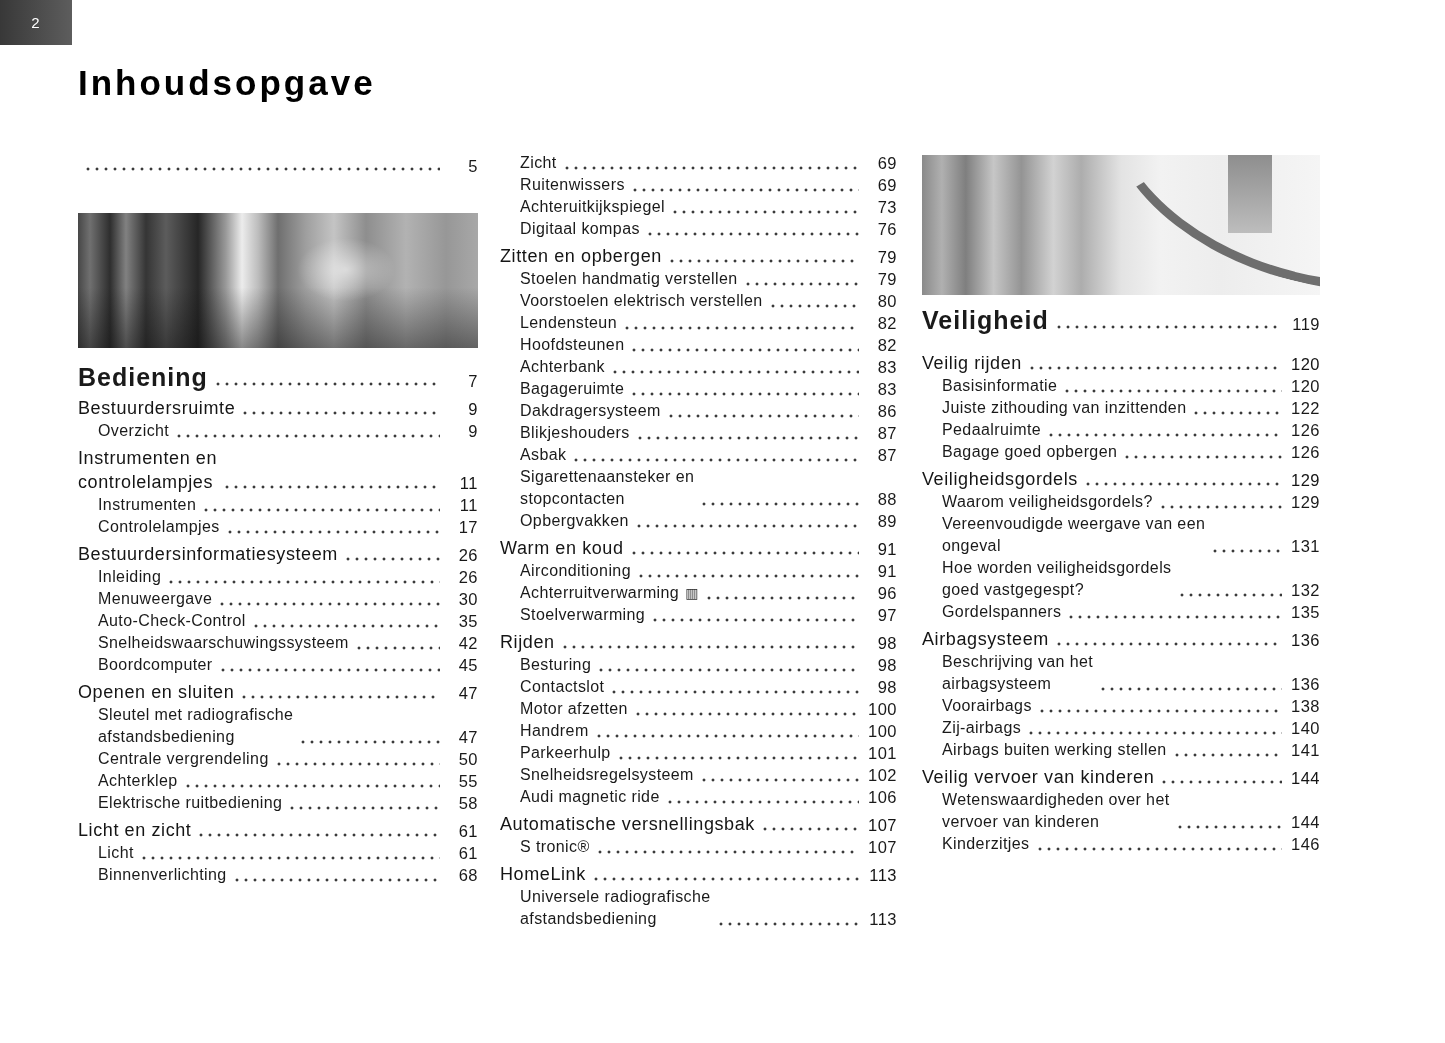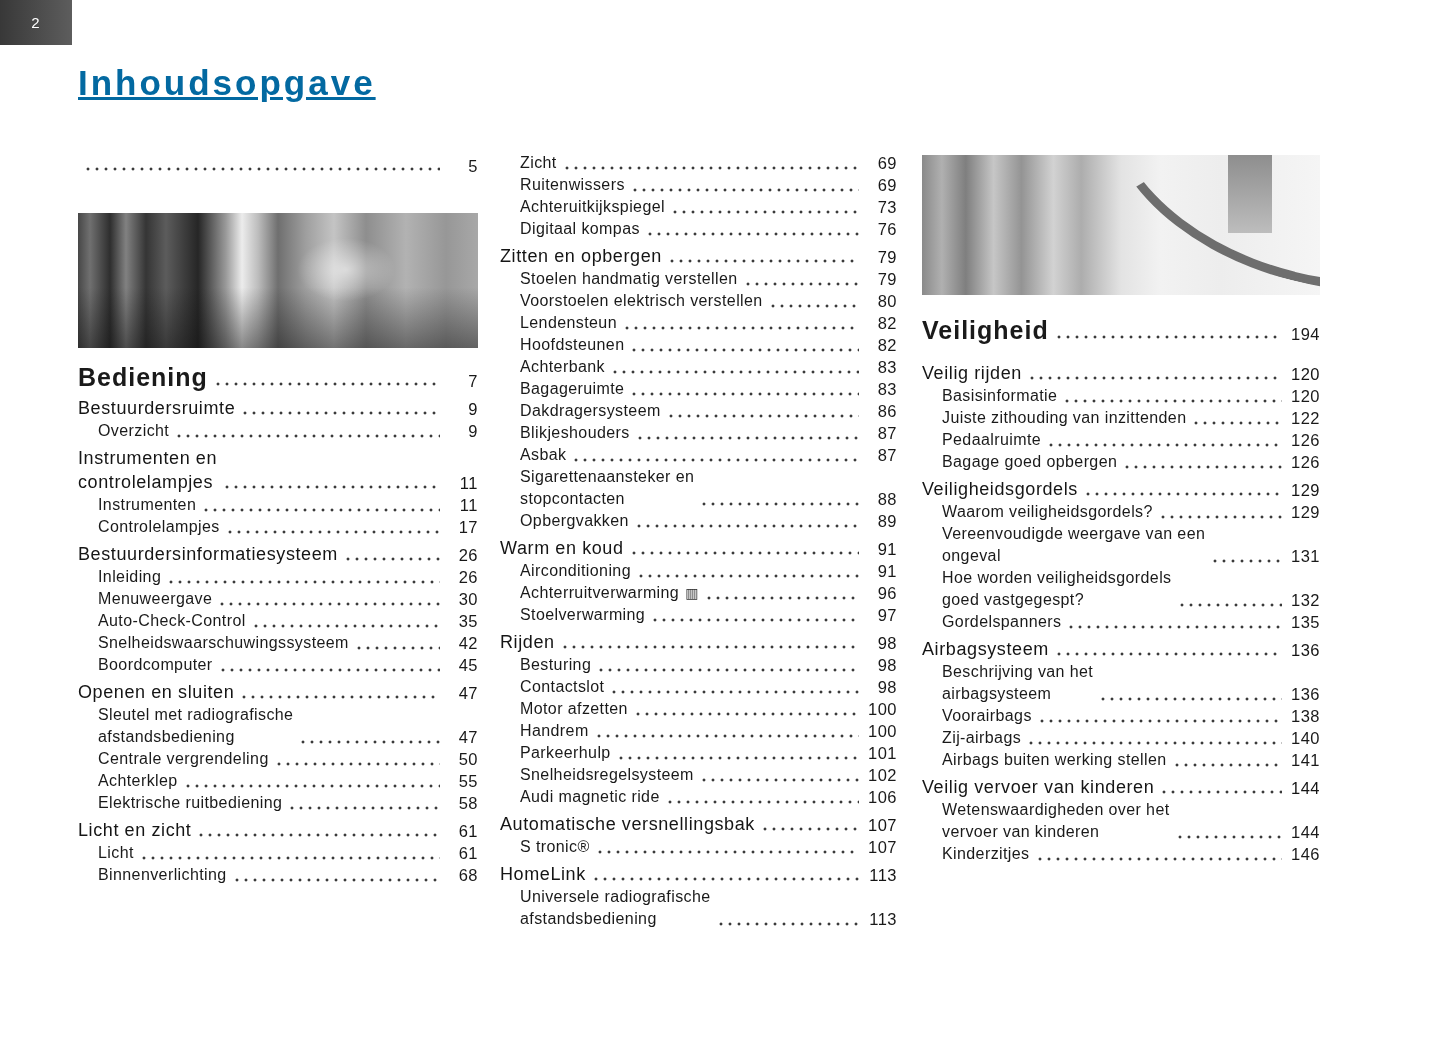--- a/index.html
+++ b/index.html
@@ -9,21 +9,21 @@
     font-family:"Liberation Sans", sans-serif; color:#1a1a1a;
   }
   .page-badge {
     position:absolute; left:0; top:0; width:72px; height:45px;
     background:linear-gradient(90deg,#383838,#5d5d5d);
     color:#fff; display:flex; align-items:center; justify-content:center;
     font-size:15px; letter-spacing:1px;
   }
   .page-title {
     position:absolute; left:78px; top:63px; margin:0;
-    font-size:35px; font-weight:700; color:#0369a1; letter-spacing:3px;text-decoration:underline;
+    font-size:35px; font-weight:700; color:#000000; letter-spacing:3px;
   }
   .col { position:absolute; }
   #col1 { left:78px;  top:155px; width:400px; }
   #col2 { left:500px; top:152px; width:397px; }
   #col3 { left:922px; top:155px; width:398px; }
 
   .entry { display:flex; align-items:flex-end; }
   .label { white-space:pre-line; flex:0 1 auto; }
   .num   { font-size:16.5px; line-height:22px; font-weight:400;
            min-width:32px; text-align:right; letter-spacing:0.5px; flex:0 0 auto; }
@@ -32,21 +32,21 @@
     background-image:radial-gradient(circle at 2px 2px, #3a3a3a 1.3px, transparent 1.7px);
     background-size:9px 4px; background-repeat:repeat-x; background-position:left bottom;
   }
   .sub     { font-size:16px;  line-height:22px; padding-left:20px; letter-spacing:0.4px; }
   .section { font-size:18px;  line-height:24px; margin-top:4px; letter-spacing:0.6px; color:#151515; }
   .section .leader { margin-bottom:5px; }
   .chapter { font-size:25px;  line-height:30px; margin-top:14px; font-weight:700; letter-spacing:1px; }
   .chapter .leader { margin-bottom:6px; }
   .chapter .num { font-weight:400; }
   #col1 .chapter:first-child { margin-top:0; }
-  #col3 .chapter { margin-top:20px;align-items:flex-end; }
+  #col3 .chapter { margin-top:10px;align-items:flex-end; }
   #col3 .chapter + .section { margin-top:16px; }
   .entry-icon { font-size:14px; margin-left:6px; line-height:22px; color:#2a2a2a; flex:0 0 auto; }
 
   .photo { width:100%; }
   .photo-1 {
     height:135px; margin-top:36px;
     background:
       radial-gradient(ellipse 70px 45px at 67% 42%, rgba(255,255,255,0.55), rgba(255,255,255,0) 70%),
       linear-gradient(180deg, rgba(0,0,0,0) 55%, rgba(15,15,15,0.45) 100%),
       linear-gradient(90deg,
@@ -355,21 +355,21 @@
 afstandsbediening</span>
         <span class="leader"></span>
         <span class="num">113</span>
       </div>
     </div>
   <div class="col" id="col3">
       <div class="photo photo-2"></div>
       <div class="entry chapter">
         <span class="label">Veiligheid</span>
         <span class="leader"></span>
-        <span class="num">194</span>
+        <span class="num">119</span>
       </div>
       <div class="entry section">
         <span class="label">Veilig rijden</span>
         <span class="leader"></span>
         <span class="num">120</span>
       </div>
       <div class="entry sub">
         <span class="label">Basisinformatie</span>
         <span class="leader"></span>
         <span class="num">120</span>

